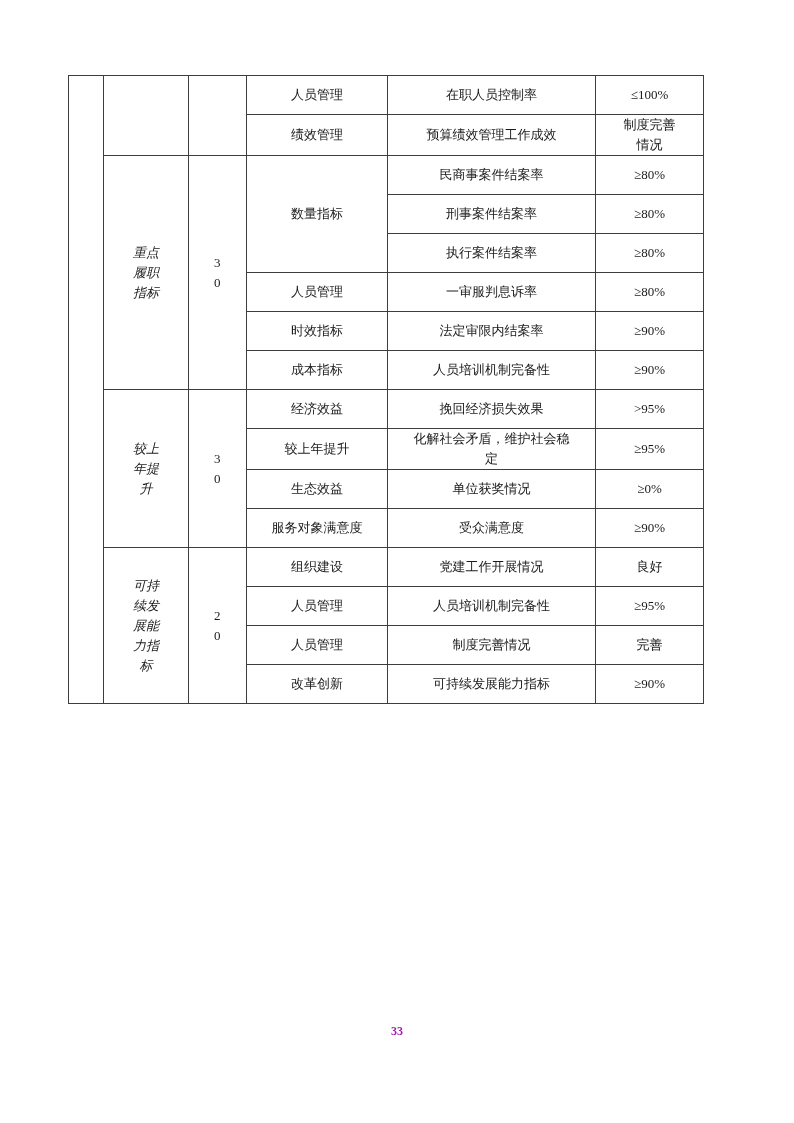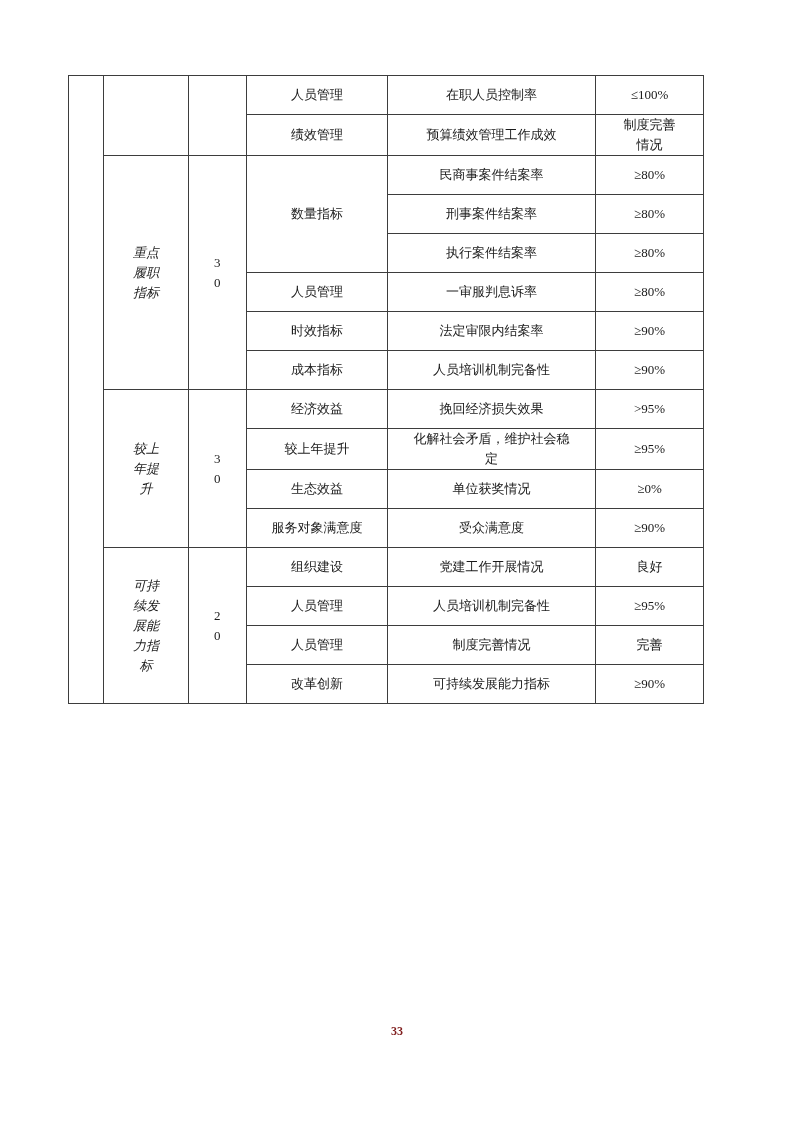--- a/index.html
+++ b/index.html
@@ -46,21 +46,21 @@
     letter-spacing: 0.5px;
   }
   .page-number {
     position: absolute;
     left: 0;
     top: 1024px;
     width: 794px;
     text-align: center;
     font-size: 12px;
     font-weight: bold;
-    color: #7f1d1d;
+    color: #a21caf;
   }
 </style>
 </head>
 <body>
 
 <div class="page">
 
   <table class="perf">
     <colgroup>
       <col style="width:35px">

